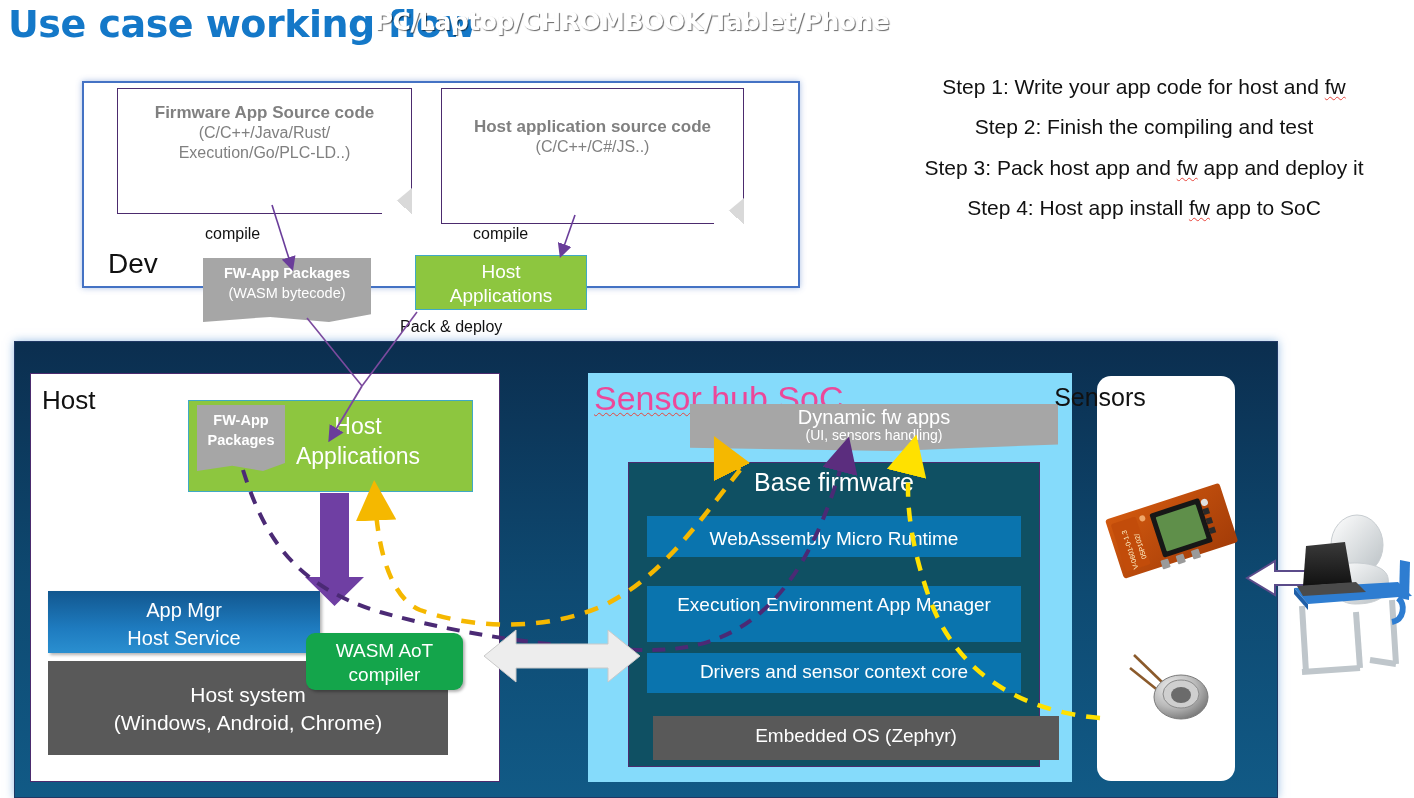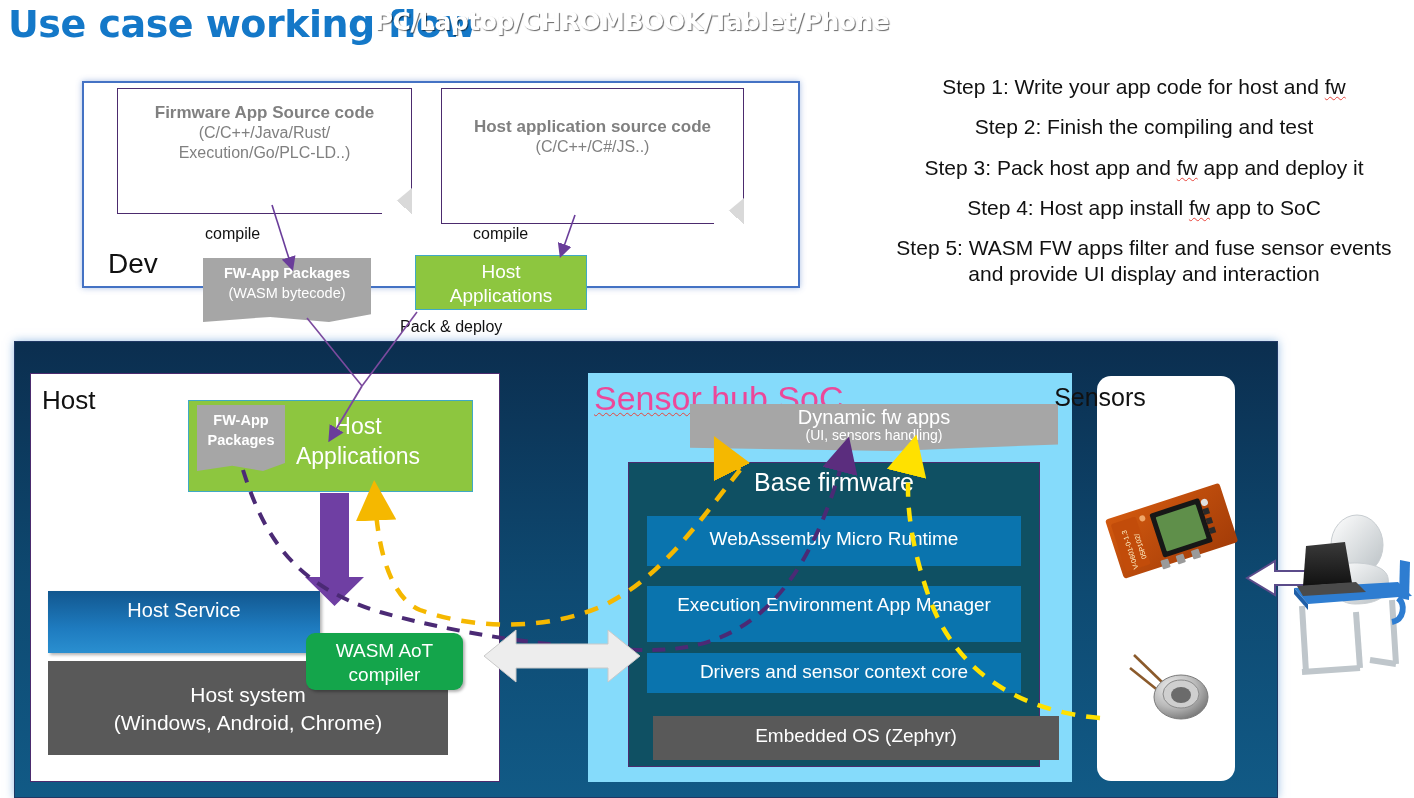--- a/index.html
+++ b/index.html
@@ -129,21 +129,21 @@
   #basefw-box{
     left:628px;top:462px;width:412px;height:305px;background:#0F5063;
     border:1px solid #4C2B6E;
   }
   #basefw-title{
     left:628px;top:468px;width:412px;text-align:center;color:#fff;font-size:25px;
   }
   .fw-row{
     background:#0A74AE;color:#fff;text-align:center;font-size:19px;
   }
-  #fw-row-1{left:647px;top:516px;width:374px;height:50px;padding-top:12px;}
+  #fw-row-1{left:647px;top:516px;width:374px;height:41px;padding-top:12px;}
   #fw-row-2{left:647px;top:586px;width:374px;height:56px;padding-top:7px;line-height:1.28;}
   #fw-row-3{left:647px;top:653px;width:374px;height:40px;padding-top:8px;}
   #fw-row-4{left:653px;top:716px;width:406px;height:44px;padding-top:9px;
             background:#595959;color:#fff;text-align:center;font-size:19px;}
 
   
   #sensors-card{
     left:1097px;top:376px;width:138px;height:405px;background:#ffffff;
     border-radius:14px;
   }
@@ -194,40 +194,40 @@
   <div class="abs" id="host-app-dev">
     <div>Host</div>
     <div>Applications</div>
   </div>
 
   <div class="abs" id="steps">
     <div class="step"><span>Step 1: Write your app code for host and </span><span class="sp">fw</span><span></span></div>
     <div class="step"><span>Step 2: Finish the compiling and test</span><span class="sp"></span><span></span></div>
     <div class="step"><span>Step 3: Pack host app and </span><span class="sp">fw</span><span> app and deploy it</span></div>
     <div class="step"><span>Step 4: Host app install </span><span class="sp">fw</span><span> app to SoC</span></div>
-    <div class="step"><span>Step 5: WASM FW apps filter and fuse sensor events and provide UI display and interaction</span><span class="sp"></span><span></span></div>
   </div>
 
   <div class="abs" id="device-panel"></div>
   <div class="abs" id="device-title">PC/Laptop/CHROMBOOK/Tablet/Phone</div>
 
   <div class="abs" id="host-card"></div>
   <div class="abs" id="host-label">Host</div>
 
   <div class="abs" id="host-app-green"></div>
   <div class="abs" id="host-app-green-text">
     <div>Host</div>
     <div>Applications</div>
   </div>
   <div class="abs pkg torn" id="fw-pkg-host">
     <div class="l1">FW-App</div>
     <div class="l1">Packages</div>
   </div>
 
   <div class="abs" id="appmgr-box">
+    <div>App Mgr</div>
     <div>Host Service</div>
   </div>
   <div class="abs" id="hostsystem-box">
     <div>Host system</div>
     <div>(Windows, Android, Chrome)</div>
   </div>
   <div class="abs" id="wasm-aot">
     <div>WASM AoT</div>
     <div>compiler</div>
   </div>

